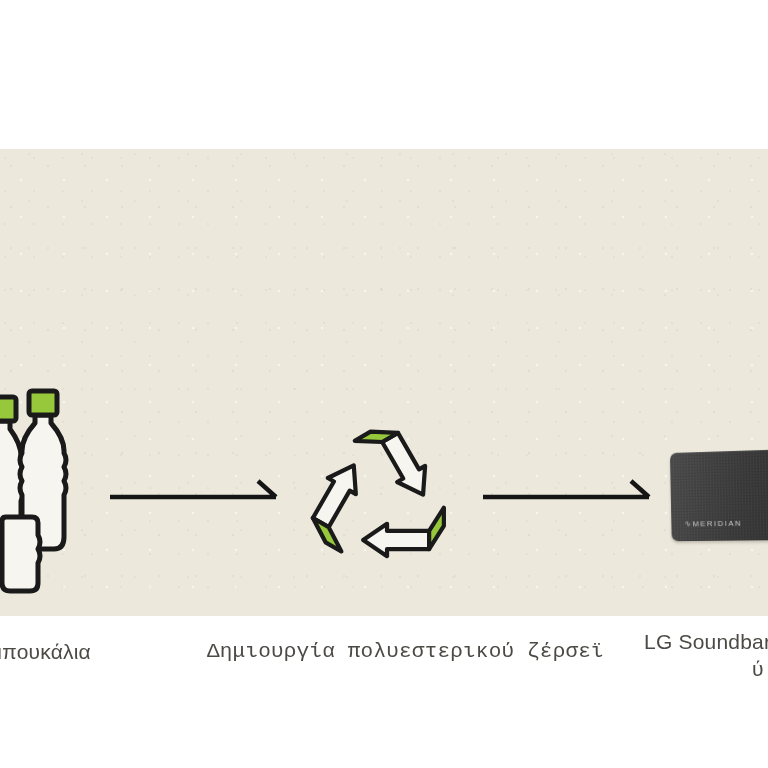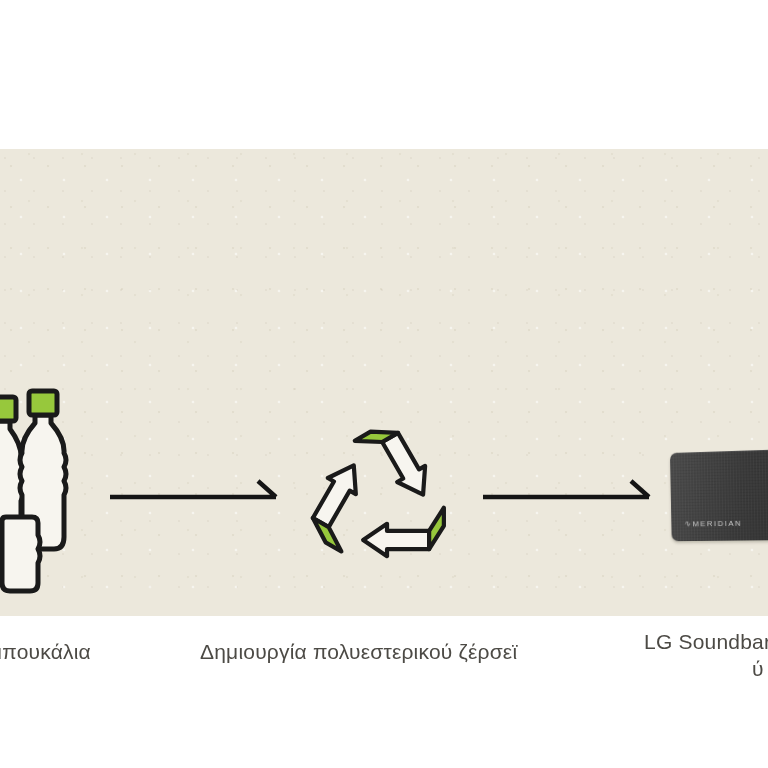--- a/index.html
+++ b/index.html
@@ -23,21 +23,21 @@
   
   .caption{
     position:absolute;
     color:#4c4a45;
     font-size:21px;
     line-height:27px;
     white-space:nowrap;
     letter-spacing:.2px;
   }
   #caption-bottles{left:-10px;top:489px;}
-  #caption-recycle{left:200px;top:489px;}
+  #caption-recycle{left:207px;top:489px;font-family:Liberation Mono, monospace;}
   #caption-soundbar{left:644px;top:479px;text-align:left;}
   #caption-soundbar .line2{margin-left:108px;}
   
   #soundbar{
     position:absolute;left:666px;top:300px;width:128px;height:90px;
     border-radius:7px 0 0 7px;
     background-image:
       repeating-linear-gradient(90deg, rgba(255,255,255,0.035) 0 1px, transparent 1px 3px),
       repeating-linear-gradient(0deg, rgba(0,0,0,0.07) 0 1px, transparent 1px 3px),
       linear-gradient(100deg,#4b4b4b 0%, #3a3a3a 55%, #323232 100%);

